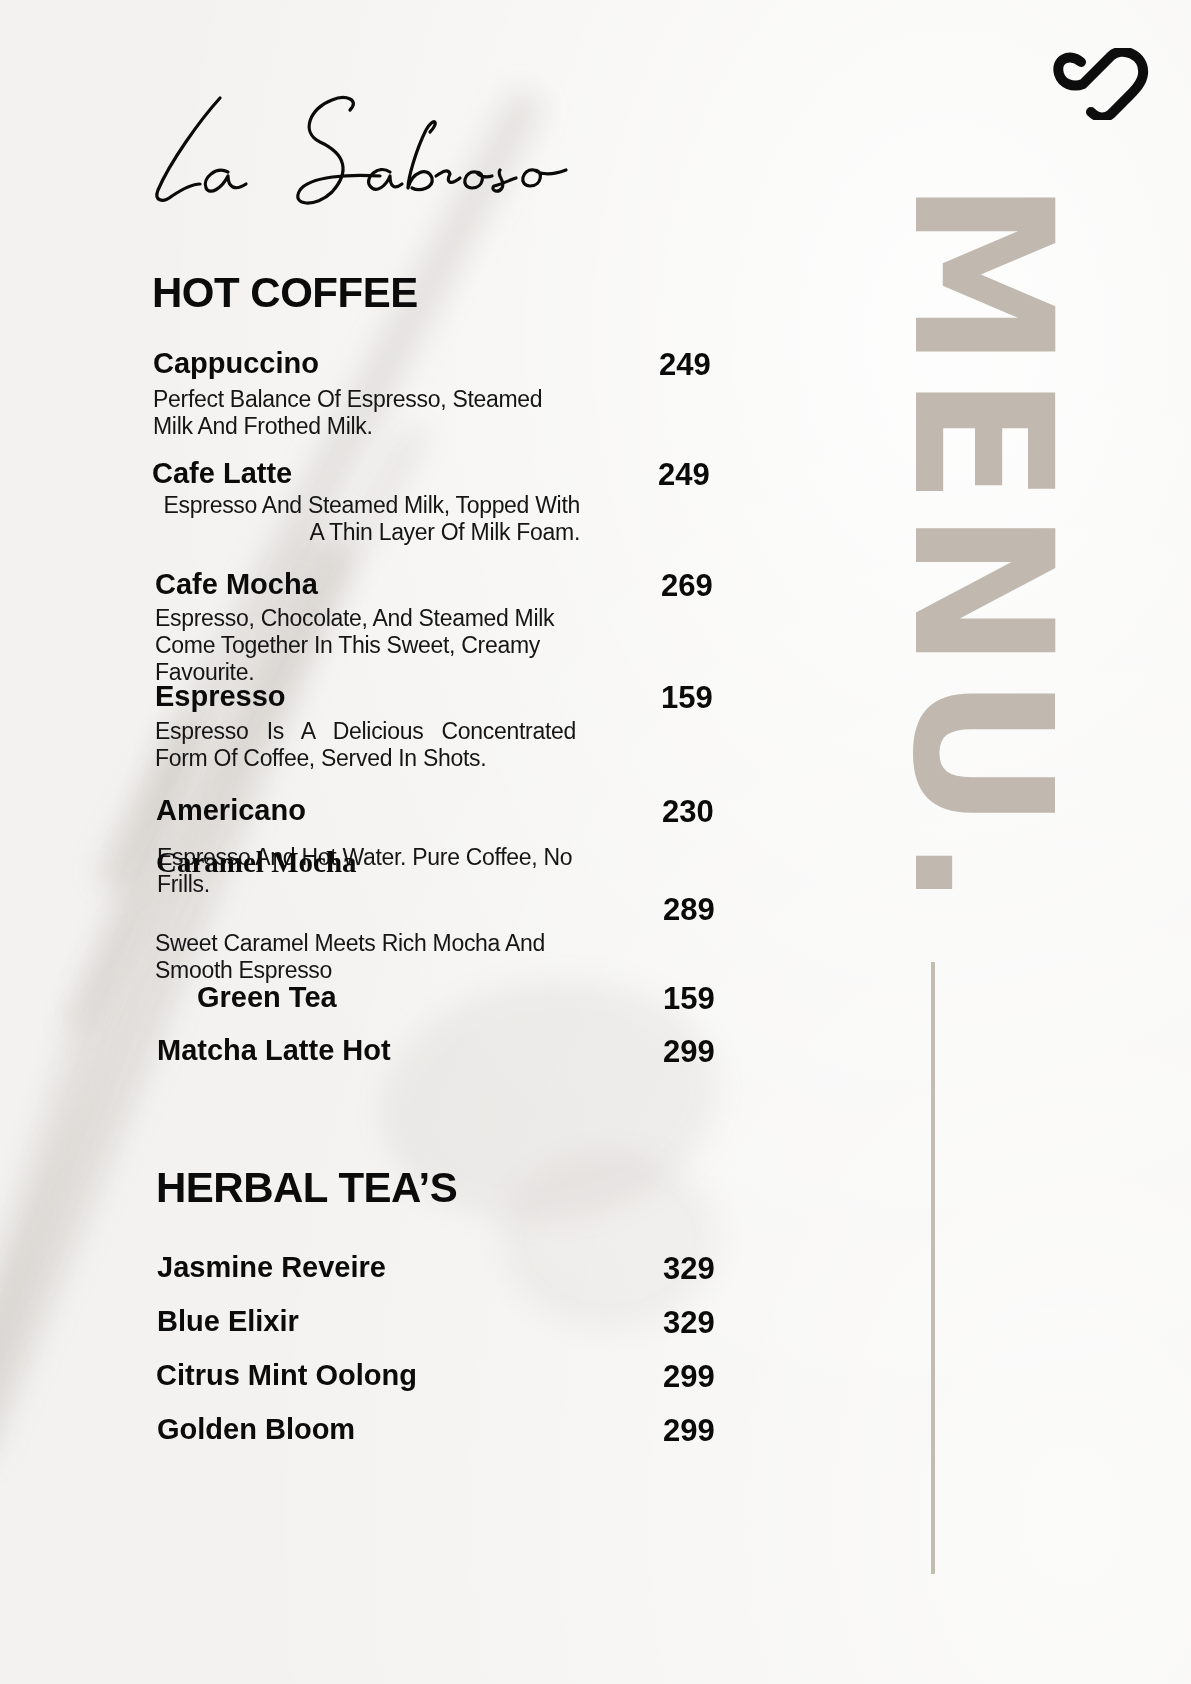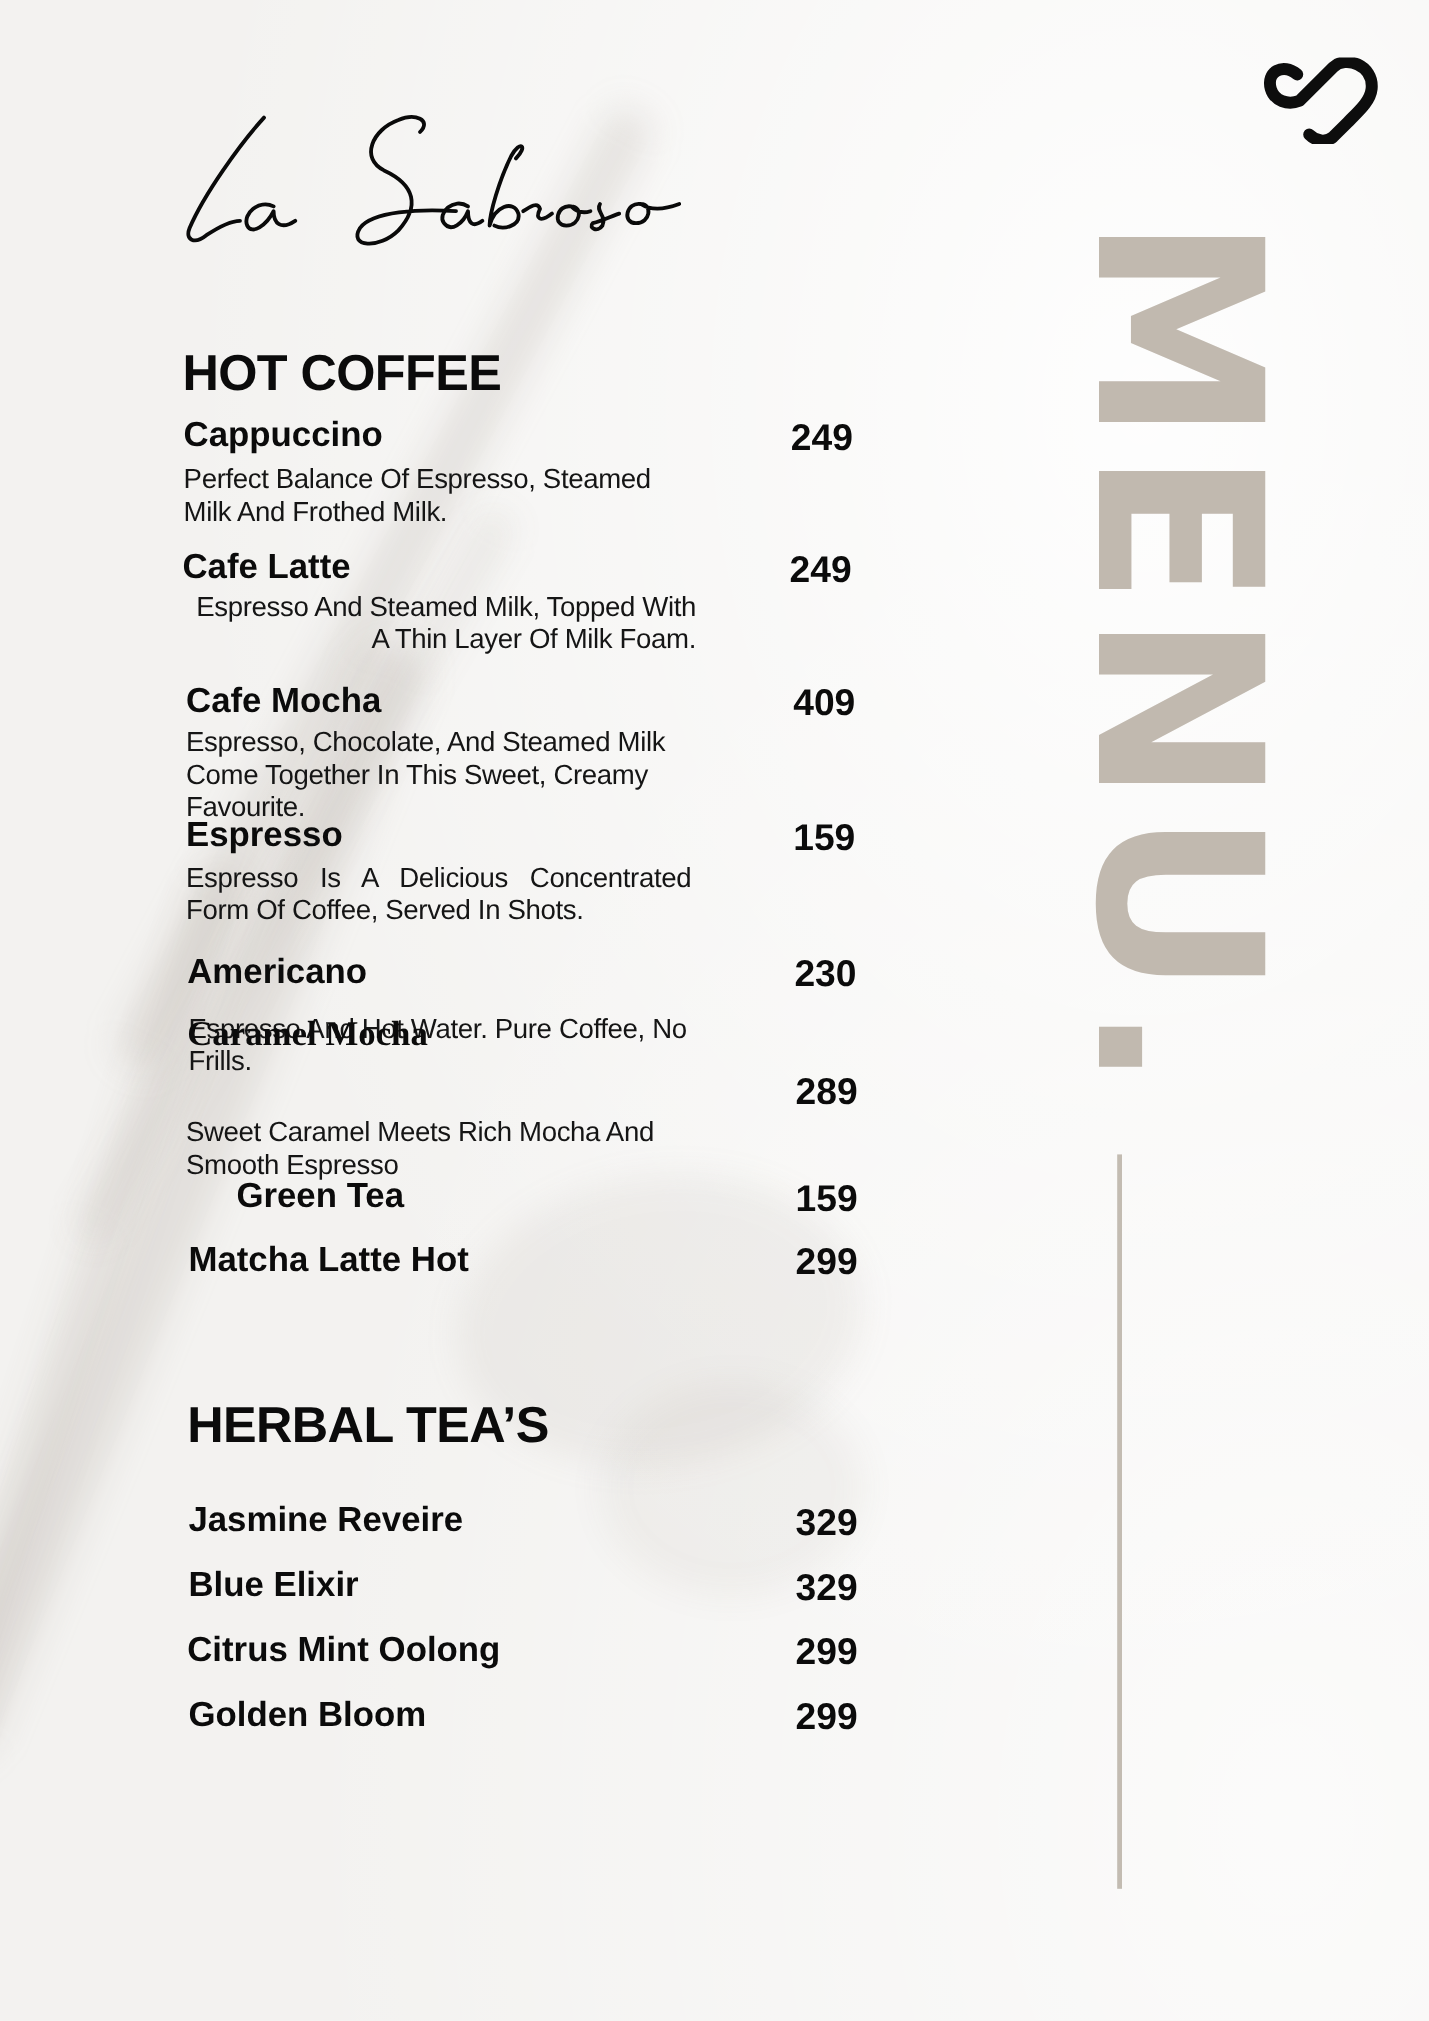--- a/index.html
+++ b/index.html
@@ -102,37 +102,37 @@
       <path d="M326 80 C314 78, 310 96, 322 96 C334 96, 336 80, 326 80 C330 84, 336 86, 342 84"></path>
 
       <path d="M350 78 C346 84, 356 88, 352 96 C348 102, 340 98, 344 94 C352 92, 360 88, 366 86"></path>
 
       <path d="M384 78 C372 76, 368 94, 380 94 C392 94, 394 78, 384 78 C390 82, 400 84, 416 78"></path>
     </g>
   </svg>
   
 </div>
 
-<h2 class="section-title" style="left:152px; top:272px;margin-top:18px;">HOT COFFEE</h2>
+<h2 class="section-title" style="left:152px; top:272px;">HOT COFFEE</h2>
 
 <div>
   <div class="item-name" style="left:153px; top:349px;">Cappuccino</div>
   <div class="item-price" style="left:659px; top:349px;">249</div>
   <div class="item-desc" style="left:153px; top:386px;">Perfect Balance Of Espresso, Steamed Milk And Frothed Milk.</div>
 </div>
 
 <div>
   <div class="item-name" style="left:152px; top:459px;">Cafe Latte</div>
   <div class="item-price" style="left:658px; top:459px;">249</div>
   <div class="item-desc" style="left:154px; top:492px;text-align:right;">Espresso And Steamed Milk, Topped With A Thin Layer Of Milk Foam.</div>
 </div>
 
 <div>
   <div class="item-name" style="left:155px; top:570px;">Cafe Mocha</div>
-  <div class="item-price" style="left:661px; top:570px;">409</div>
+  <div class="item-price" style="left:661px; top:570px;">269</div>
   <div class="item-desc" style="left:155px; top:605px;">Espresso, Chocolate, And Steamed Milk Come Together In This Sweet, Creamy Favourite.</div>
 </div>
 
 <div>
   <div class="item-name" style="left:155px; top:682px;">Espresso</div>
   <div class="item-price" style="left:661px; top:682px;">159</div>
   <div class="item-desc justify" style="left:155px; top:718px; width:421px;">Espresso Is A Delicious Concentrated Form Of Coffee, Served In Shots.</div>
 </div>
 
 <div>

